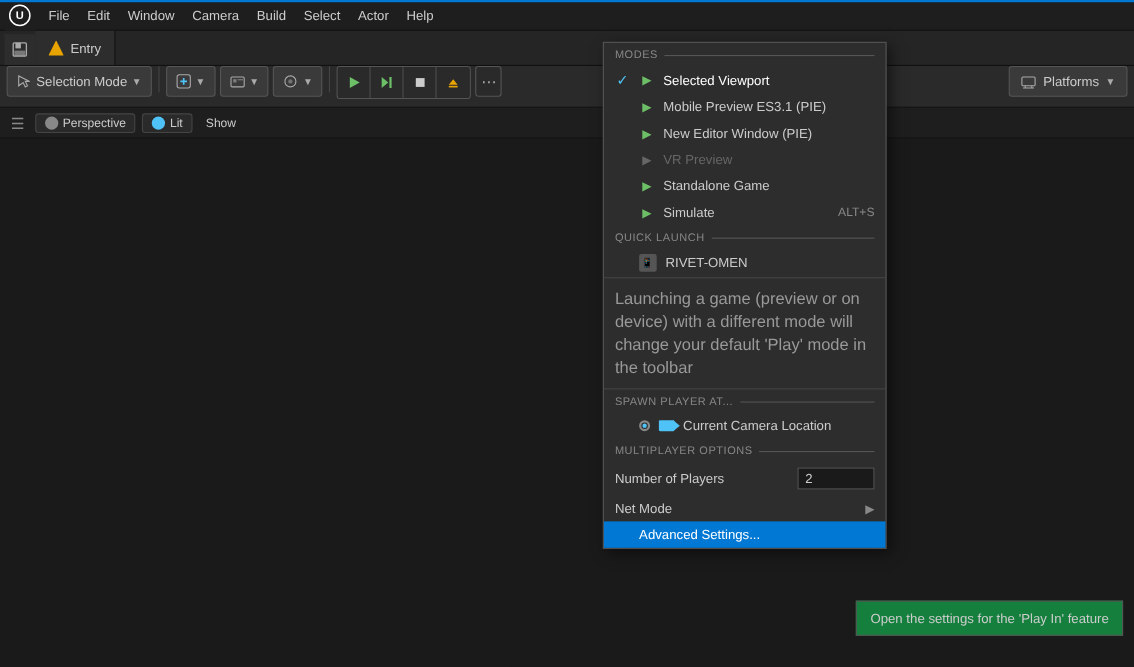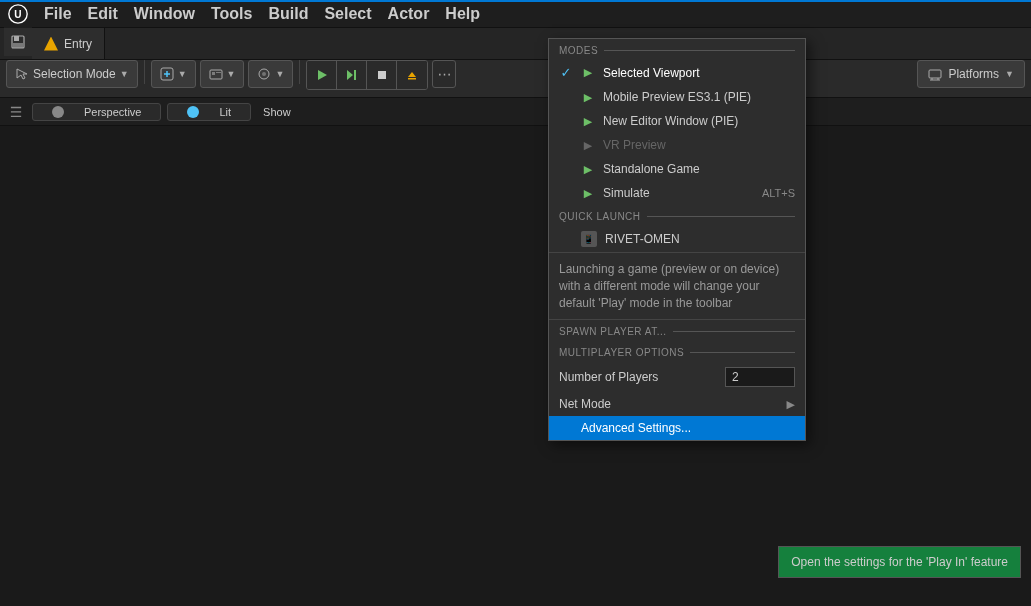--- a/index.html
+++ b/index.html
@@ -30,28 +30,27 @@
       display: flex;
       align-items: center;
       justify-content: center;
       margin-right: 4px;
     }
     .ue-logo svg { width: 22px; height: 22px; }
     .menu-item {
       padding: 4px 8px;
       cursor: pointer;
       color: #cccccc;
-      font-size: 16px;
-      font-weight: bold;
+      font-size: 12px;
     }
 
     
     .tab-bar {
       display: flex;
-      align-items: flex-start;
+      align-items: flex-end;
       background: #252525;
       height: 32px;
       border-bottom: 1px solid #111;
     }
     .tab {
       display: flex;
       align-items: center;
       padding: 0 12px;
       height: 100%;
       background: #2d2d2d;
@@ -146,24 +145,24 @@
       cursor: pointer;
       color: #888;
       font-size: 14px;
     }
     .vp-tag {
       display: flex;
       align-items: center;
       background: #2a2a2a;
       border: 1px solid #444;
       border-radius: 3px;
-      padding: 2px 19px;
+      padding: 2px 8px;
       font-size: 11px;
       cursor: pointer;
-      gap: 20px;
+      gap: 4px;
     }
     .vp-icon {
       width: 12px;
       height: 12px;
       background: #888;
       border-radius: 50%;
     }
     .show-btn {
       background: transparent;
       border: none;
@@ -256,21 +255,21 @@
       height: 16px;
       background: #555;
       border-radius: 2px;
       display: flex;
       align-items: center;
       justify-content: center;
       font-size: 9px;
     }
     .description-box {
       padding: 8px 10px;
-      font-size: 12px;
+      font-size: 15px;
       color: #999;
       line-height: 1.4;
       border-top: 1px solid #444;
       border-bottom: 1px solid #444;
     }
     .radio-dot {
       width: 10px;
       height: 10px;
       border-radius: 50%;
       border: 2px solid #888;
@@ -395,21 +394,21 @@
 <div class="menu-bar">
   <div class="ue-logo">
     <svg viewBox="0 0 24 24" fill="white">
       <circle cx="12" cy="12" r="10" stroke="white" stroke-width="1.5" fill="none"></circle>
       <text x="12" y="16" text-anchor="middle" font-size="11" fill="white" font-weight="bold">U</text>
     </svg>
   </div>
   <span class="menu-item">File</span>
   <span class="menu-item">Edit</span>
   <span class="menu-item">Window</span>
-  <span class="menu-item">Tools</span>
+  <span class="menu-item">Camera</span>
   <span class="menu-item">Build</span>
   <span class="menu-item">Select</span>
   <span class="menu-item">Actor</span>
   <span class="menu-item">Help</span>
 </div>
 
 <div class="tab-bar">
   <button class="save-btn">
     <svg width="16" height="16" viewBox="0 0 16 16" fill="#aaa">
       <rect x="2" y="2" width="12" height="12" rx="1" fill="none" stroke="#aaa" stroke-width="1.2"></rect>
@@ -571,20 +570,26 @@
     <div class="quick-launch-icon">📱</div>
     <span>RIVET-OMEN</span>
   </div>
 
   <div class="description-box">
     <span>Launching a game (preview or on device) with a different mode will change your default 'Play' mode in the toolbar</span>
   </div>
 
   <div class="menu-section-label">SPAWN PLAYER AT...</div>
 
+  <div class="menu-entry">
+    <span class="check-space"></span>
+    <div class="radio-dot selected"></div>
+    <div class="camera-icon"></div>
+    <span>Current Camera Location</span>
+  </div>
 
 
   <div class="menu-section-label">MULTIPLAYER OPTIONS</div>
 
   <div class="menu-entry" style="justify-content: space-between;">
     <span>Number of Players</span>
     <input class="number-input" type="text" value="2" style="">
   </div>
 
   <div class="net-mode-row">

